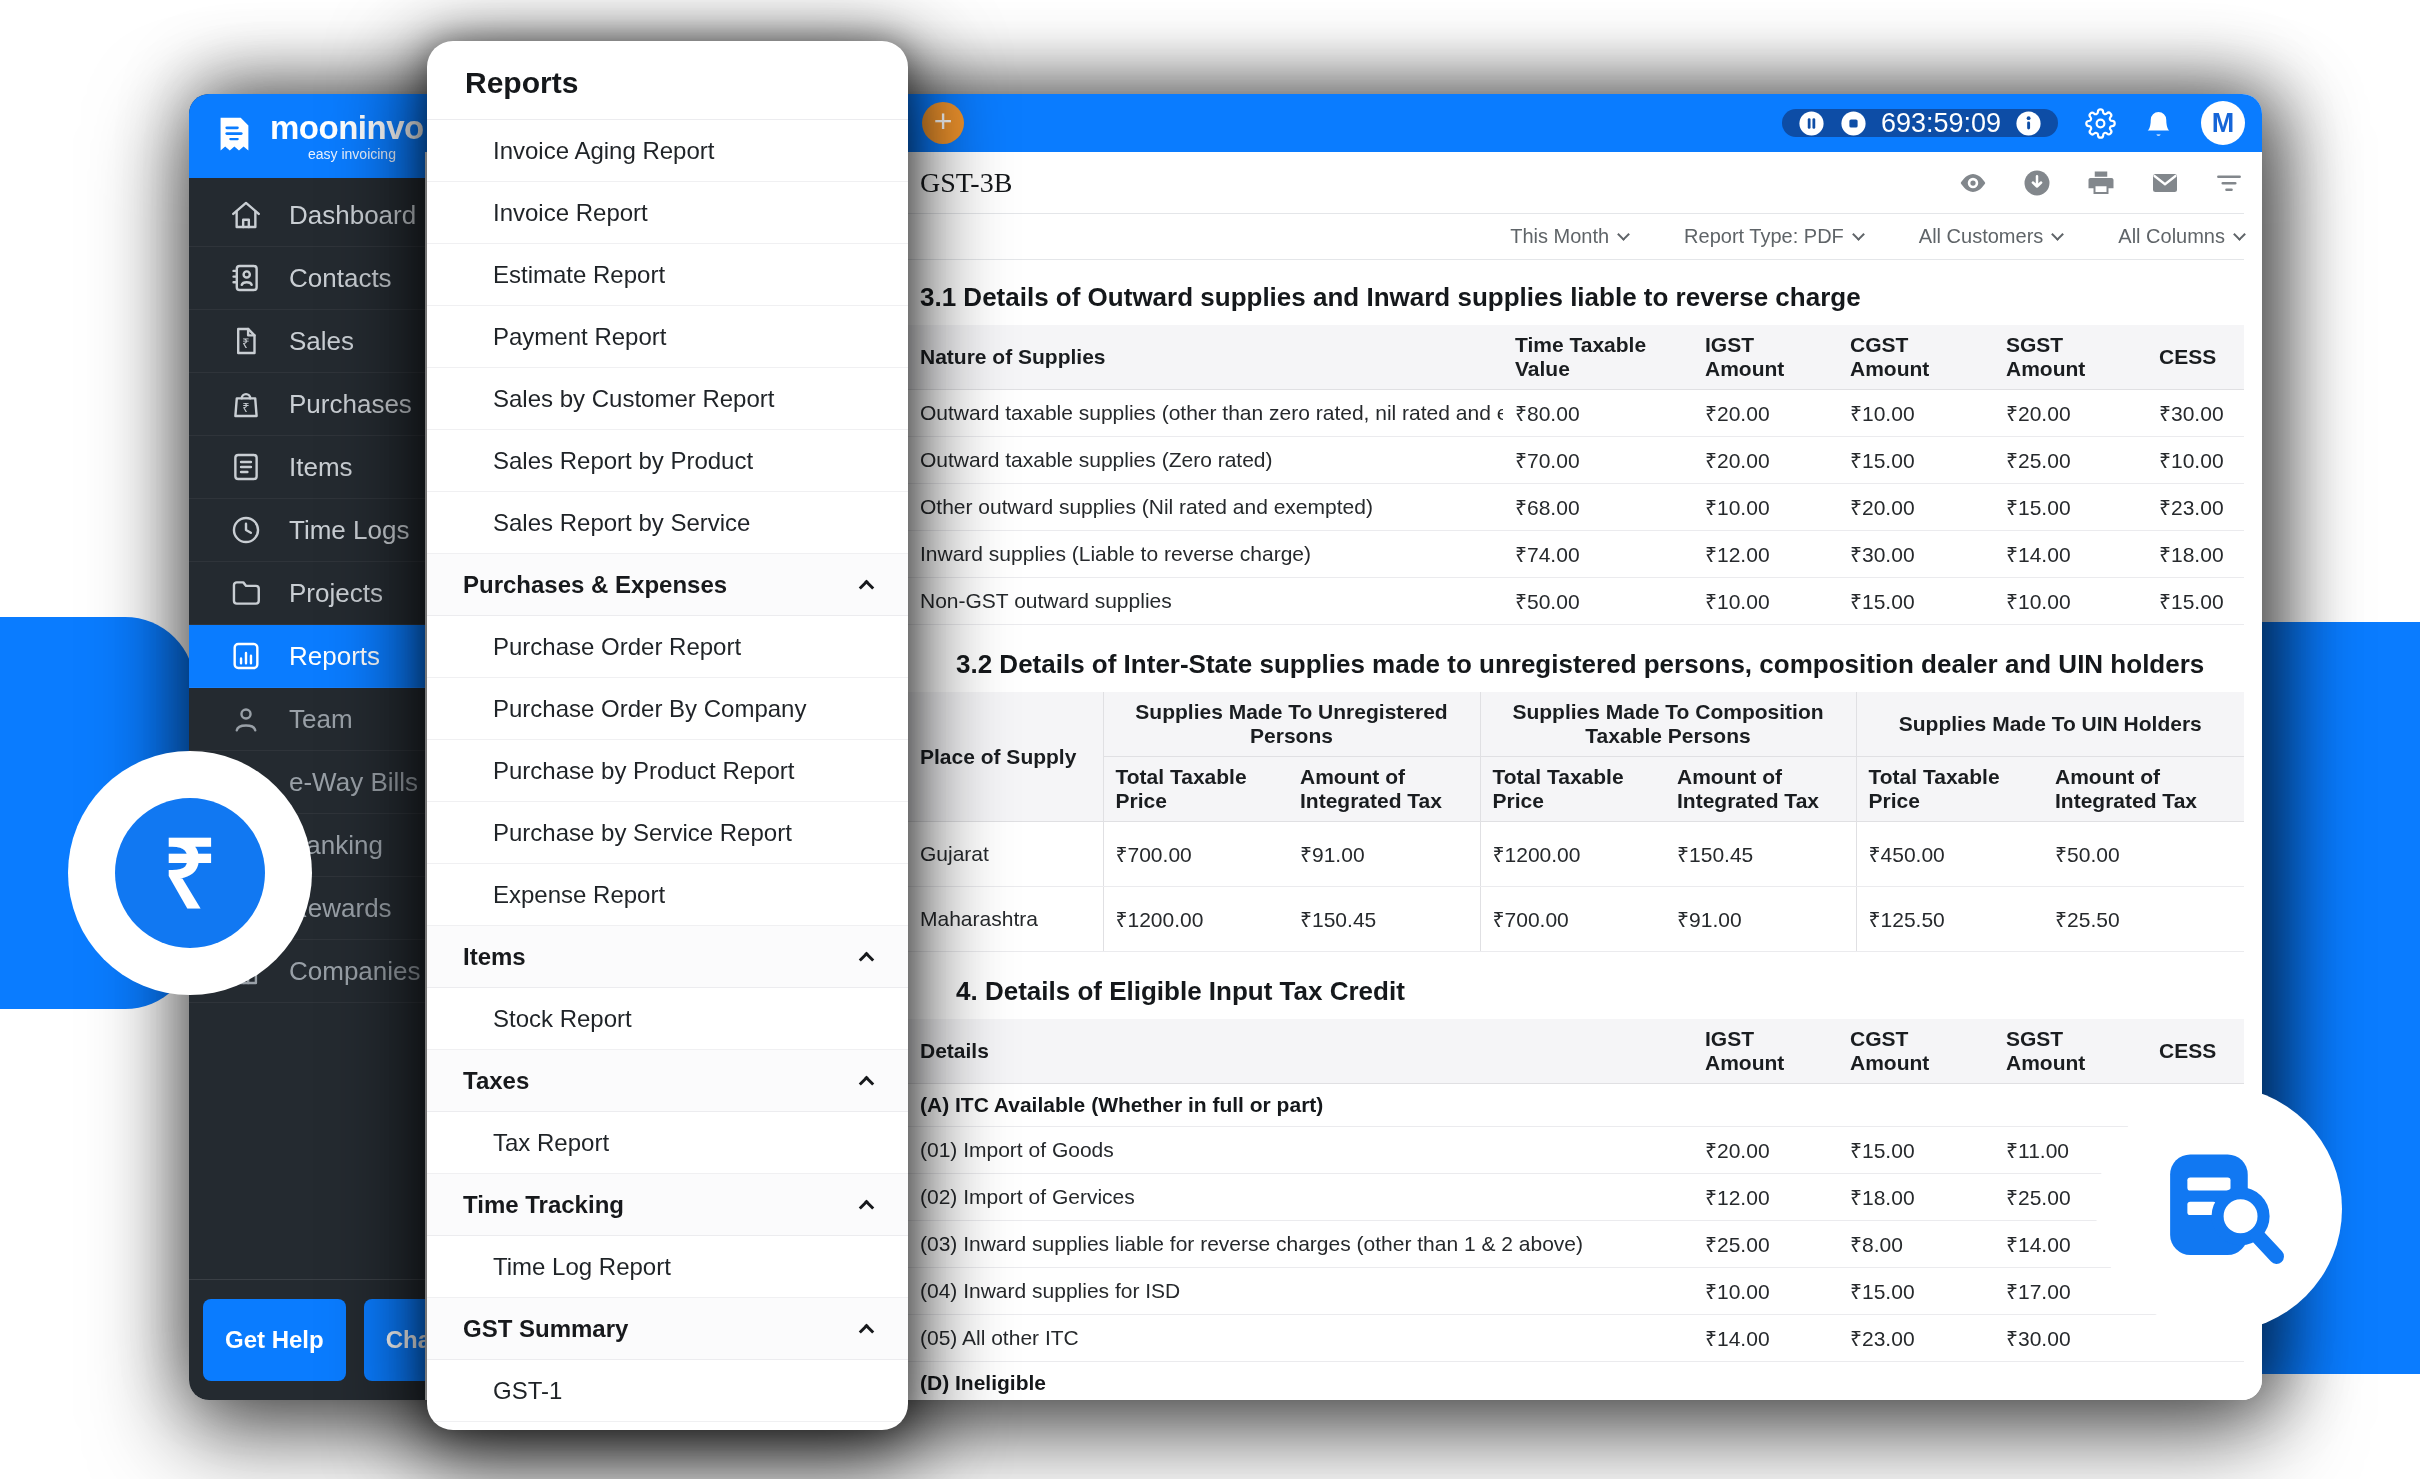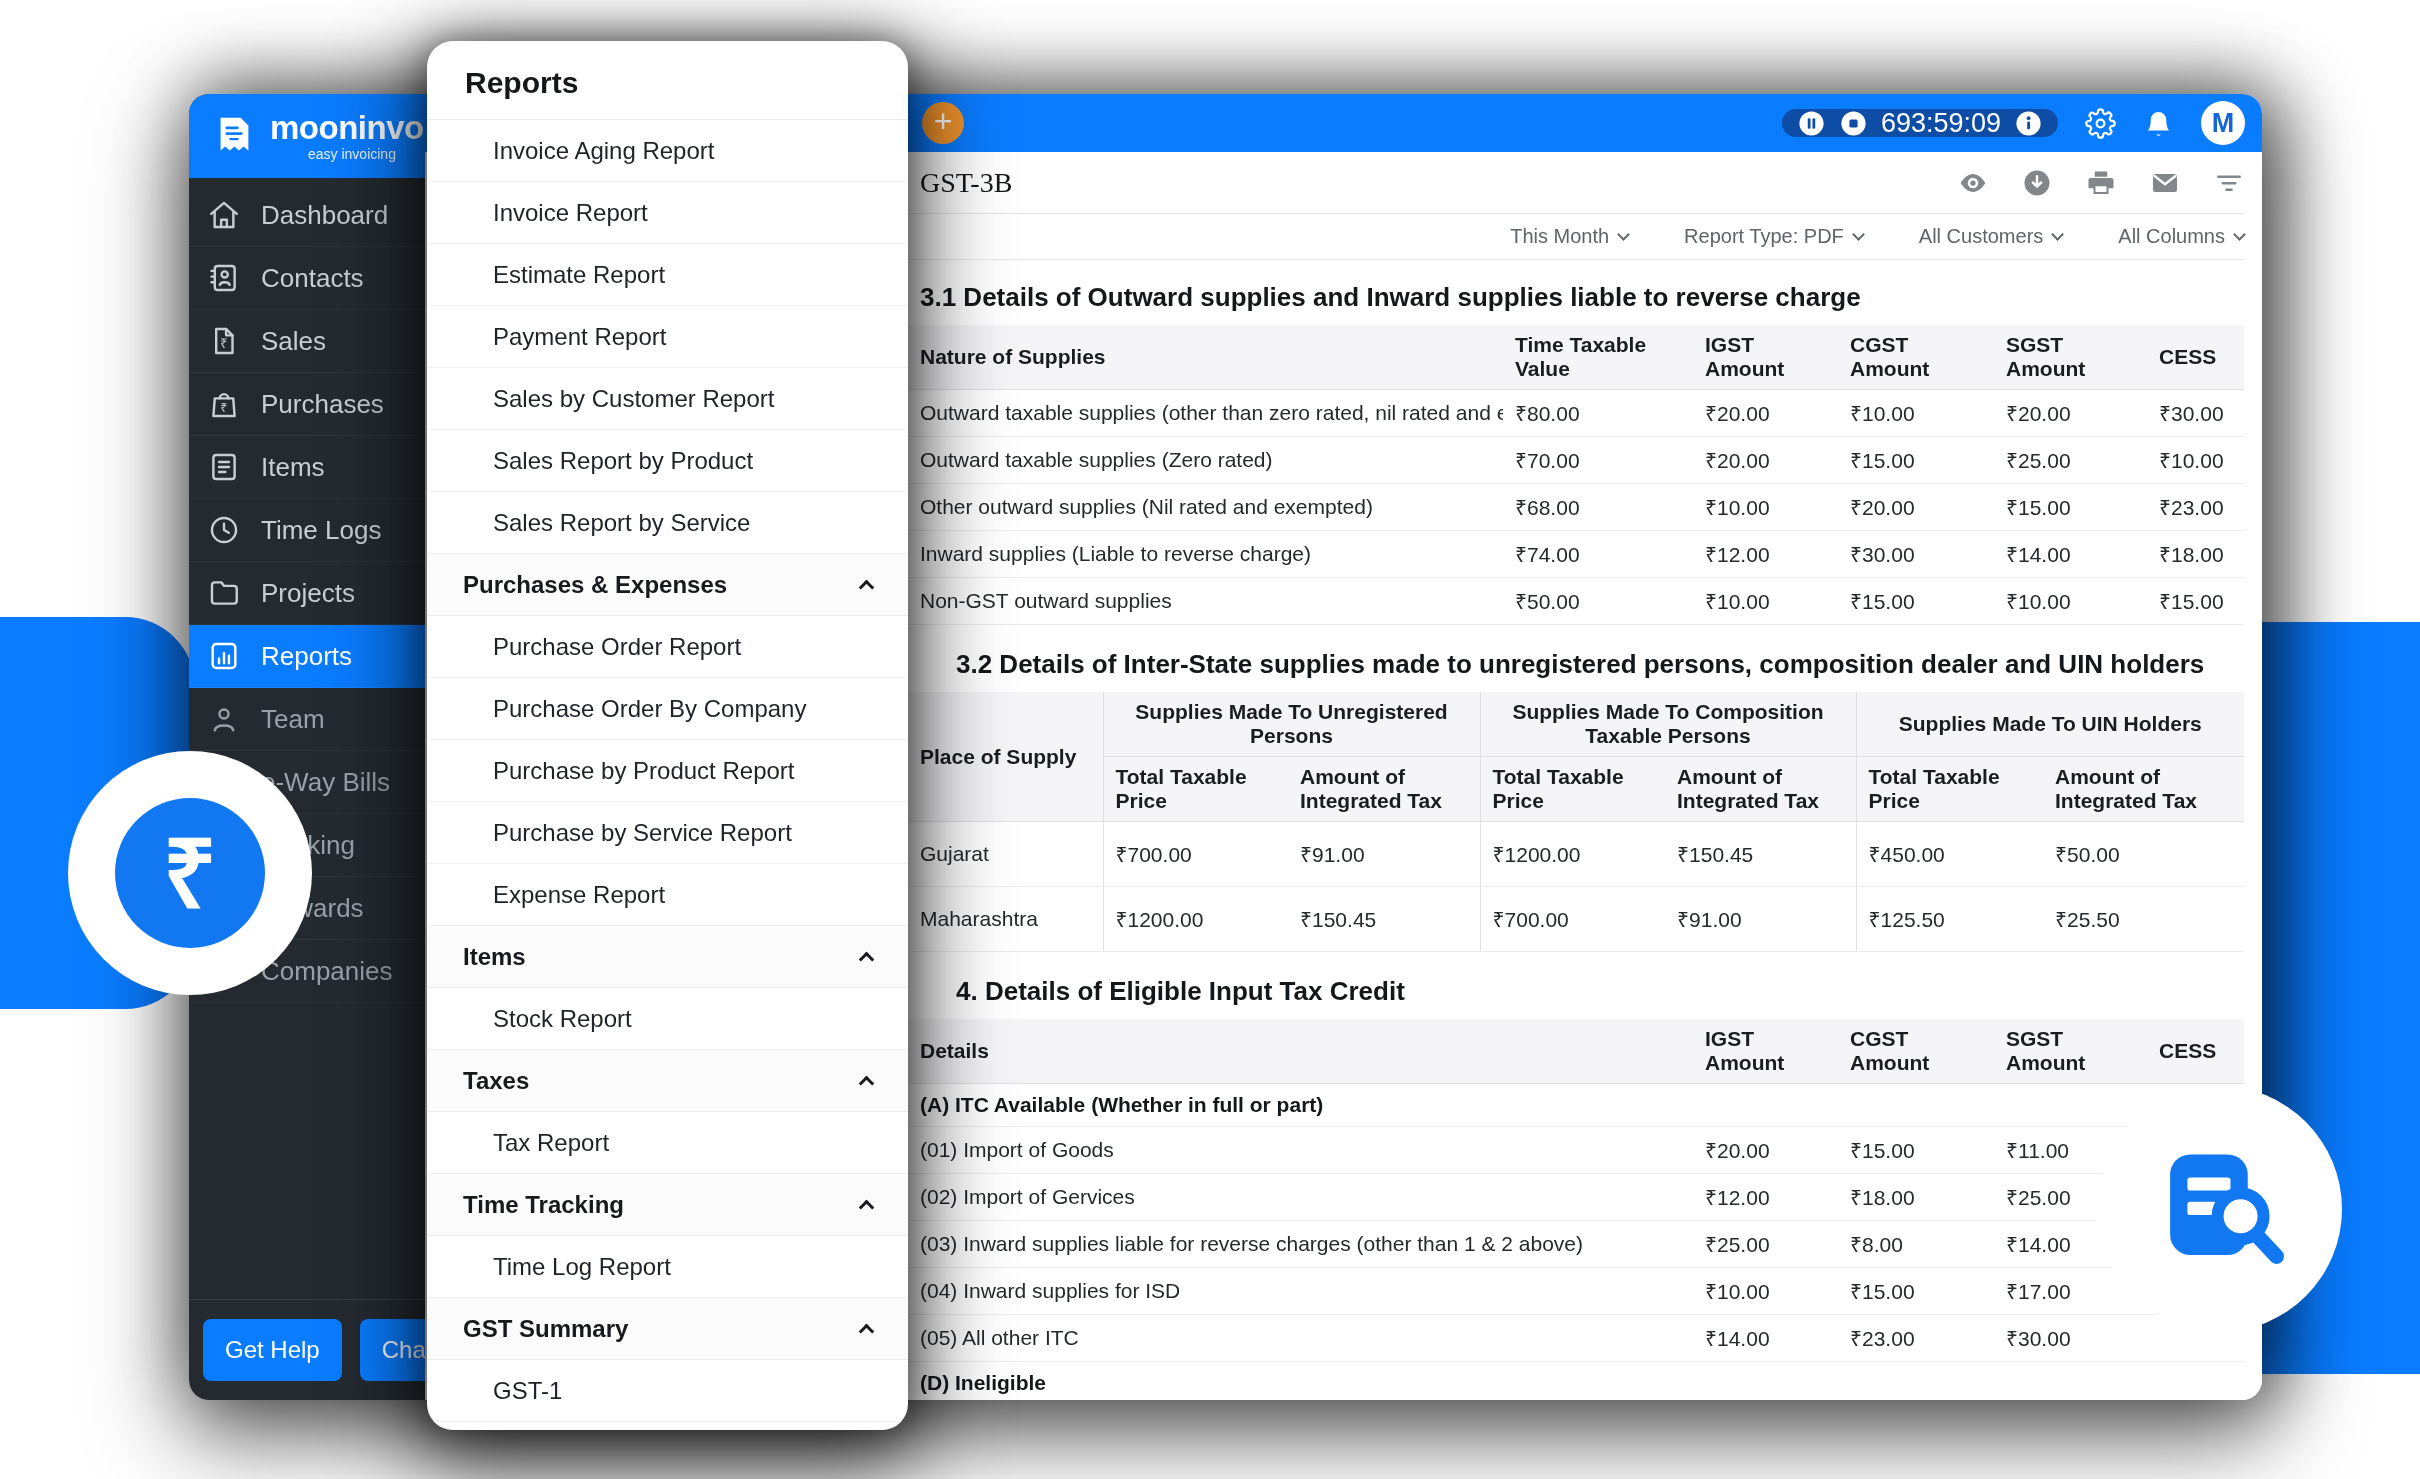--- a/index.html
+++ b/index.html
@@ -19,29 +19,29 @@
 
   
   .sidebar { width:236px; flex:none; background:#242a30; border-radius:20px 0 0 20px;
              display:flex; flex-direction:column; overflow:hidden; }
   .logo-bar { height:84px; flex:none; background:#0a7cff; display:flex; align-items:center;
               padding-left:22px; gap:13px; white-space:nowrap; }
   .logo-ic { width:46px; height:46px; flex:none; }
   .logo-title { font-size:33px; font-weight:bold; color:#fff; letter-spacing:-.5px; line-height:1; }
   .logo-tagline { font-size:14px; color:#eaf2ff; margin:3px 0 0 38px; line-height:1; }
   .nav { flex:1; padding-top:6px; }
-  .nav-item { height:63px; display:flex; align-items:center; gap:20px; padding-left:18px;
+  .nav-item { height:63px; display:flex; align-items:center; gap:26px; padding-left:40px;
               color:#c9ced3; font-size:26px; border-bottom:1px solid rgba(255,255,255,.05); cursor:pointer; }
   .nav-item .ic { width:34px; height:34px; flex:none; }
   .nav-item .ic svg { width:100%; height:100%; }
   .nav-item.dim { color:#99a0a7; }
   .nav-item.active { background:#0a7cff; color:#fff; }
   .sidebar-foot { flex:none; border-top:1px solid rgba(255,255,255,.10); padding:19px 14px; display:flex; gap:18px; }
   .btn-blue { background:#0a7cff; color:#fff; font-size:24px; border:none; border-radius:8px;
-              padding:17px 22px; white-space:nowrap; cursor:pointer; font-family:inherit; }
+              padding:27px 22px; white-space:nowrap; cursor:pointer; font-family:inherit;font-weight:bold; }
 
   
   .main { flex:1; display:flex; flex-direction:column; min-width:0; }
   .topbar { height:58px; flex:none; background:#0a7cff; border-radius:0 20px 0 0;
             display:flex; align-items:center; padding:0 17px 0 0; }
   .add-btn { width:42px; height:42px; border-radius:50%; background:#f0942d; color:#fff; font-size:32px;
              display:flex; align-items:center; justify-content:center; margin-left:497px; cursor:pointer; line-height:1; padding-bottom:4px;}
   .topbar-right { margin-left:auto; display:flex; align-items:center; gap:27px; }
   .timer-pill { background:#0d4da6; border-radius:999px; height:28px; display:flex; align-items:center;
                 gap:13px; padding:0 15px; color:#fff; font-size:27px; }

